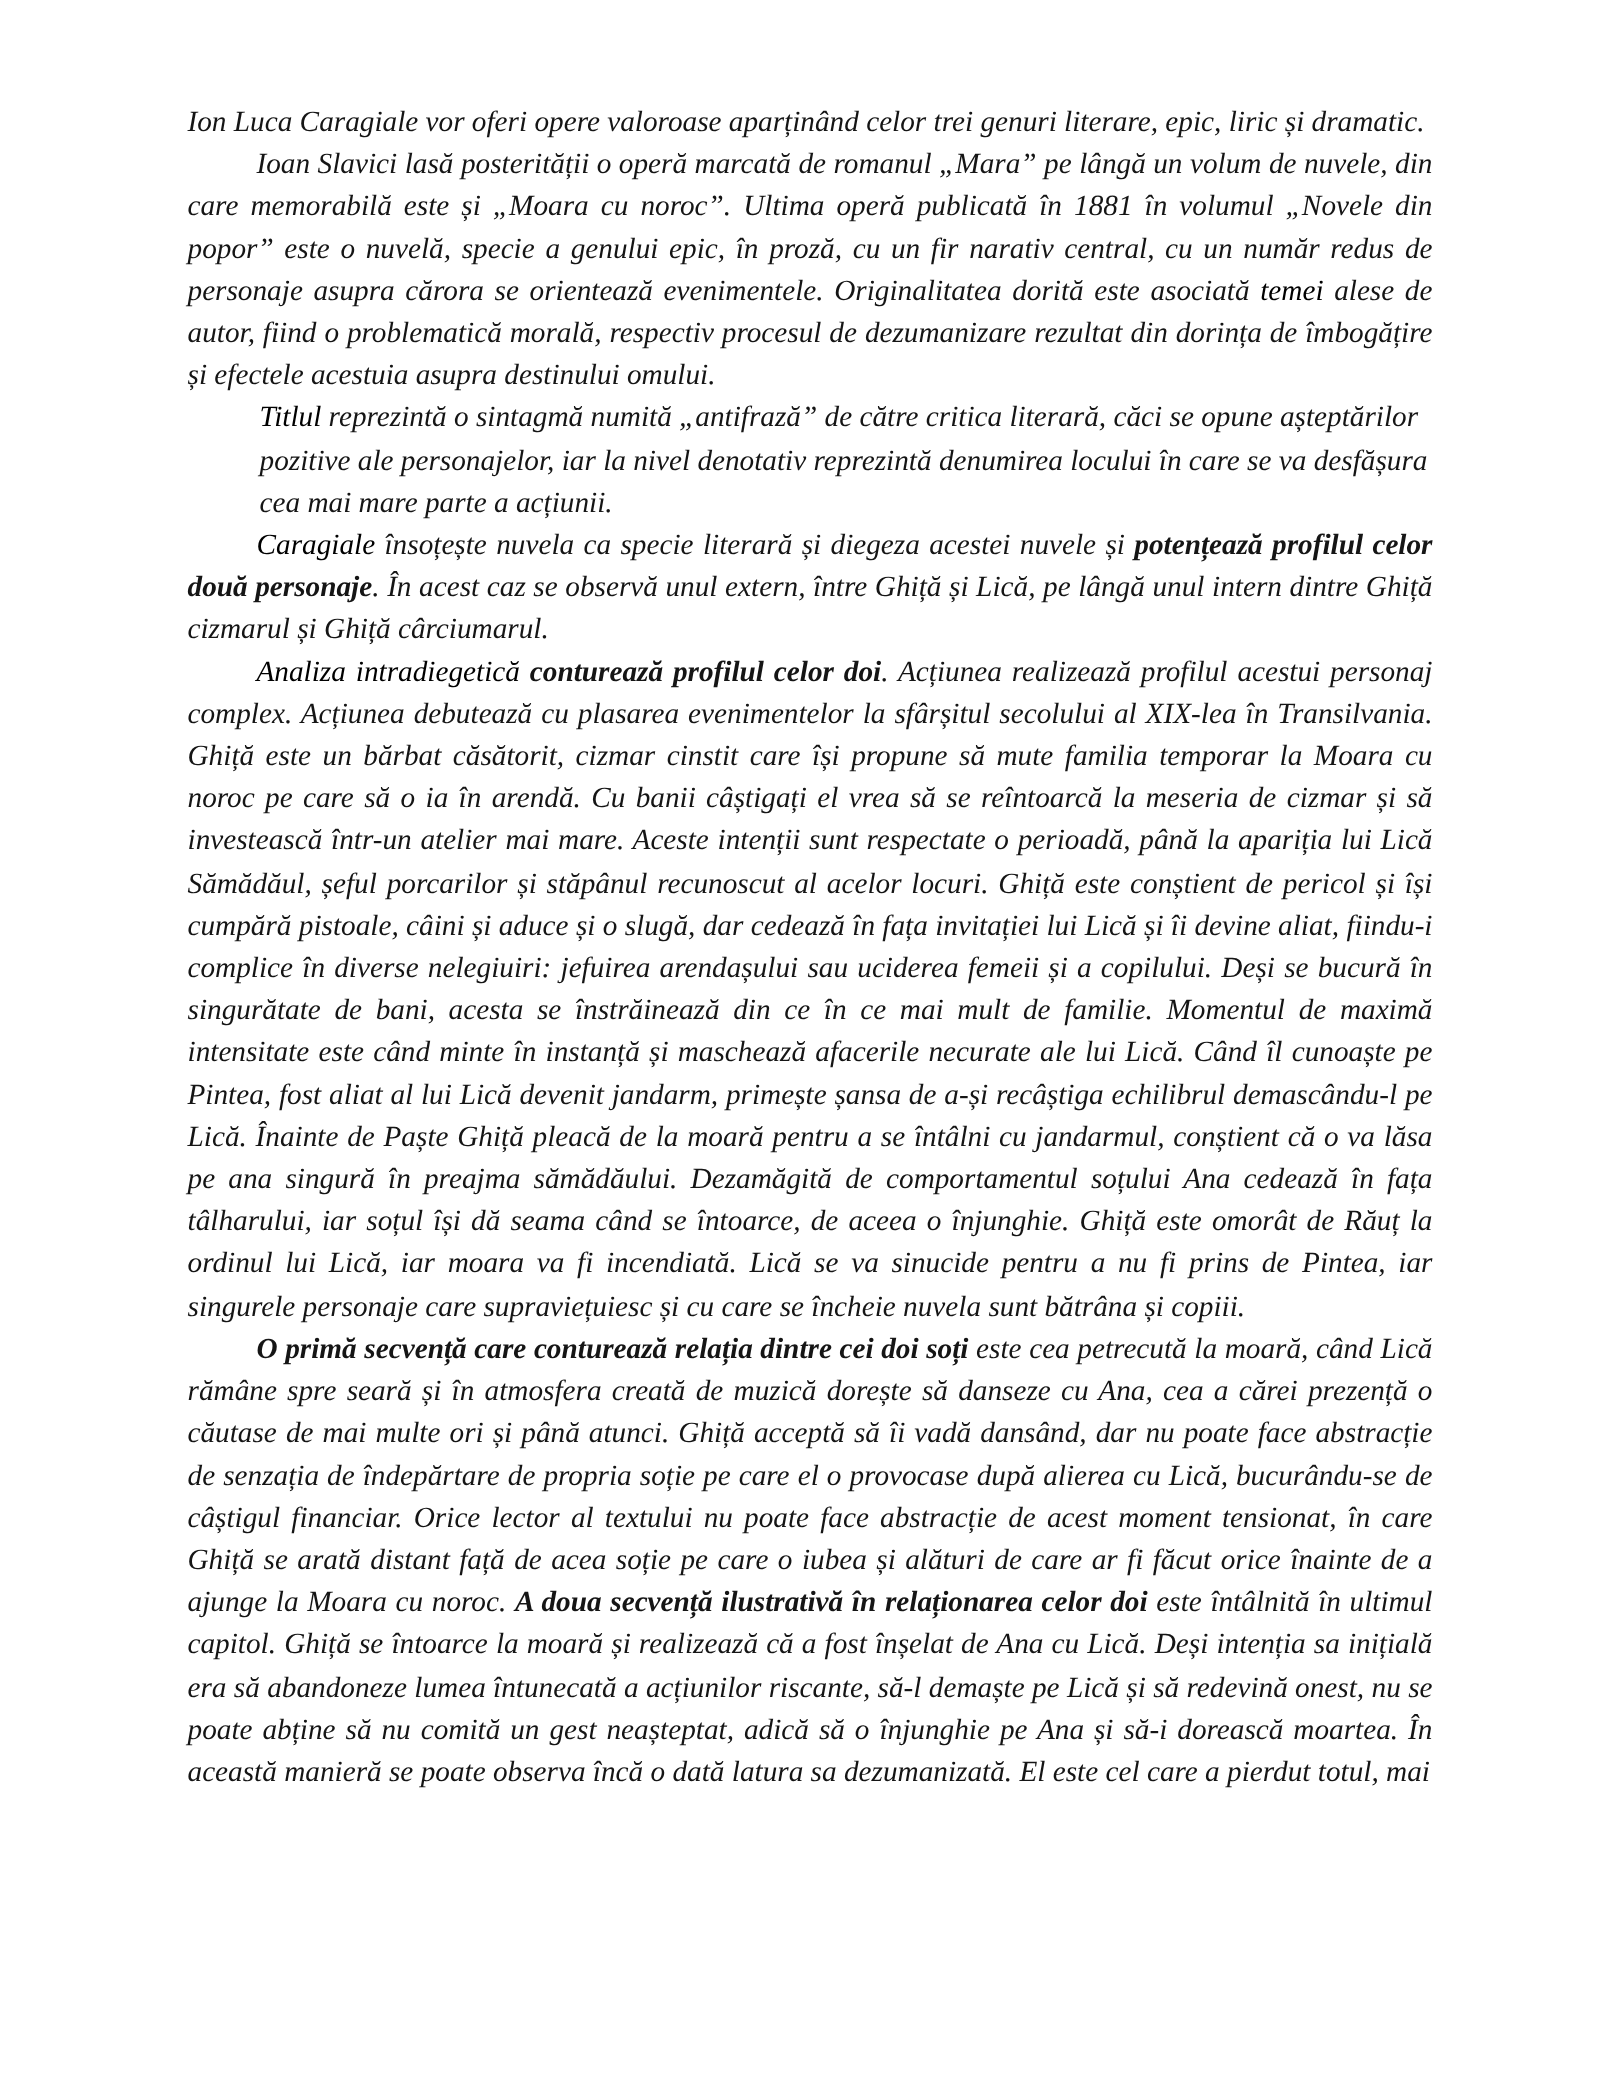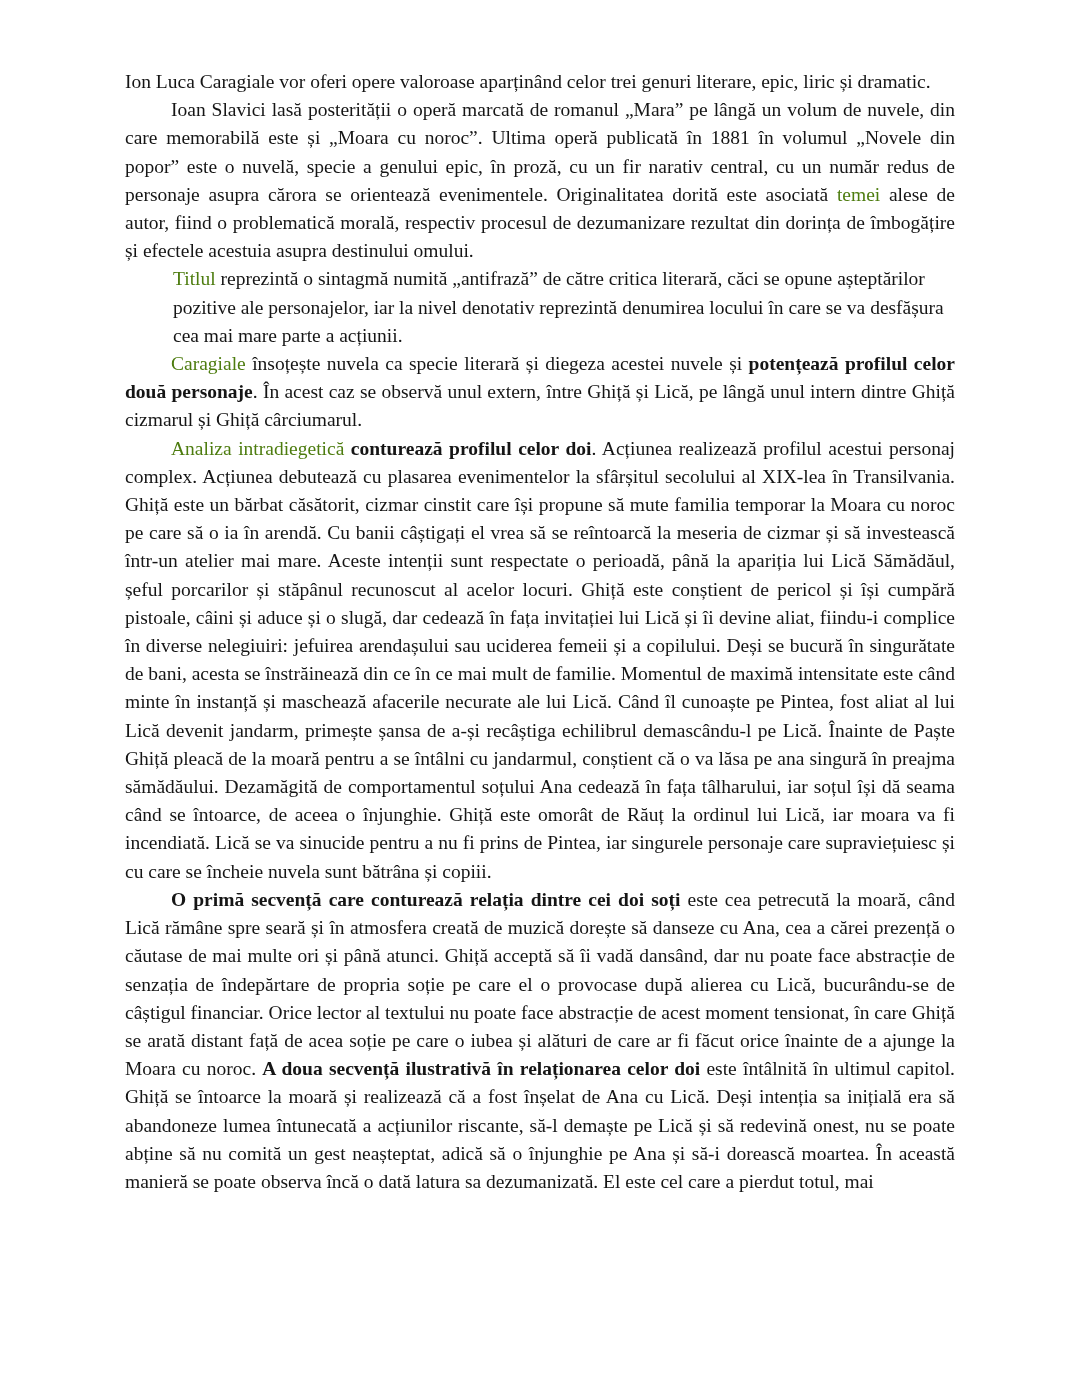--- a/index.html
+++ b/index.html
@@ -7,20 +7,21 @@
     padding: 0;
     background: #ffffff;
   }
   .page {
     position: relative;
     width: 1080px;
     height: 1397px;
     background: #ffffff;
     overflow: hidden;
     box-sizing: border-box;
+    font-style: italic;
   }
   .text-column {
     position: absolute;
     left: 125px;
     top: 68px;
     width: 830px;
     font-family: "Liberation Serif", "DejaVu Serif", serif;
     font-size: 19.5px;
     line-height: 28.2px;
     color: #151515;
@@ -35,21 +36,21 @@
     text-align: justify;
   }
   p.para.no-indent {
     text-indent: 0;
   }
   p.para.flush {
     text-align: left;
     margin-left: 48px;
   }
   .hl {
-    color: #4d7c0f;
+    color: #000000;
   }
   .bold {
     font-weight: bold;
   }
 </style>
 </head>
 <body>
 
 <div class="page">
   <div class="text-column" id="text-column">

